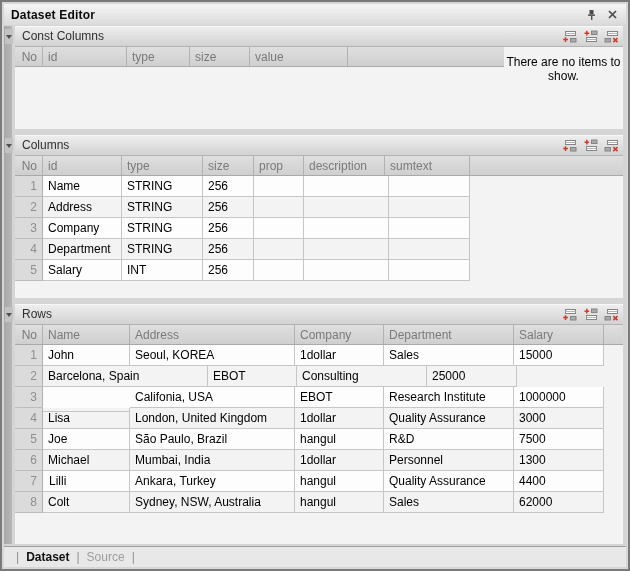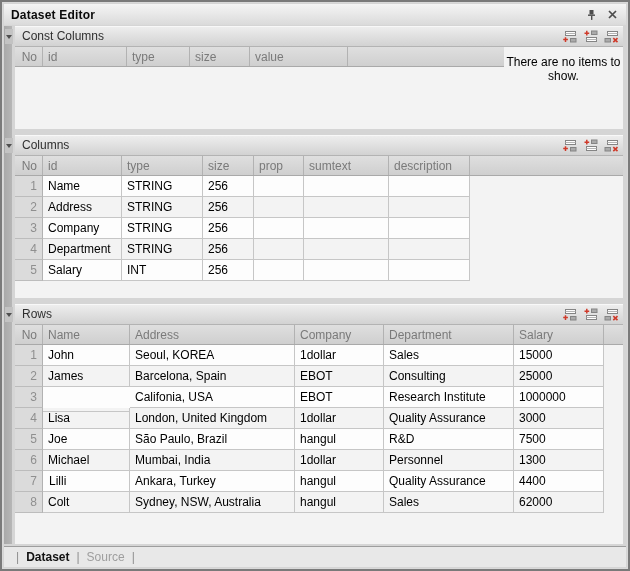--- a/index.html
+++ b/index.html
@@ -219,22 +219,22 @@
         </span>
       </div>
       <div class="section-body">
         <div class="grid">
             <div class="thead">
               <div class="th num" style="width: 28px;">No</div>
               <div class="th" style="width: 79px;">id</div>
               <div class="th" style="width: 81px;">type</div>
               <div class="th" style="width: 51px;">size</div>
               <div class="th" style="width: 50px;">prop</div>
+              <div class="th" style="width: 81px;">description</div>
               <div class="th" style="width: 85px;">sumtext</div>
-              <div class="th" style="width: 81px;">description</div>
               <div class="th filler"></div>
             </div>
             <div class="trow">
               <div class="td num" style="width: 28px;">1</div>
               <div class="td" style="width: 79px;">Name</div>
               <div class="td" style="width: 81px;">STRING</div>
               <div class="td" style="width: 51px;">256</div>
               <div class="td" style="width: 50px;"></div>
               <div class="td" style="width: 85px;"></div>
               <div class="td" style="width: 81px;"></div>
@@ -326,21 +326,20 @@
             <div class="trow">
               <div class="td num" style="width: 28px;">1</div>
               <div class="td" style="width: 87px;">John</div>
               <div class="td" style="width: 165px;">Seoul, KOREA</div>
               <div class="td" style="width: 89px;">1dollar</div>
               <div class="td" style="width: 130px;">Sales</div>
               <div class="td" style="width: 90px;">15000</div>
             </div>
             <div class="trow even">
               <div class="td num" style="width: 28px;">2</div>
-              <div class="td" style="width: 87px;">James</div>
               <div class="td" style="width: 165px;">Barcelona, Spain</div>
               <div class="td" style="width: 89px;">EBOT</div>
               <div class="td" style="width: 130px;">Consulting</div>
               <div class="td" style="width: 90px;">25000</div>
             </div>
             <div class="trow">
               <div class="td num" style="width: 28px;">3</div>
               <div class="td" style="width: 87px; margin-top: 24px;">Donald</div>
               <div class="td" style="width: 165px;">Califonia, USA</div>
               <div class="td" style="width: 89px;">EBOT</div>

